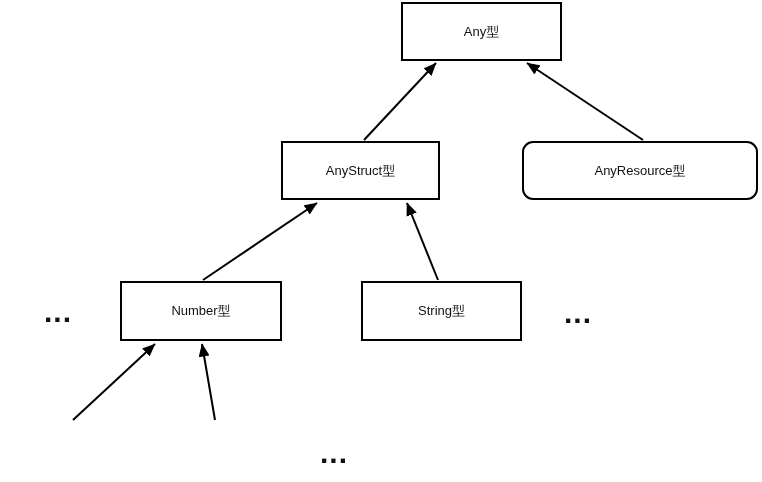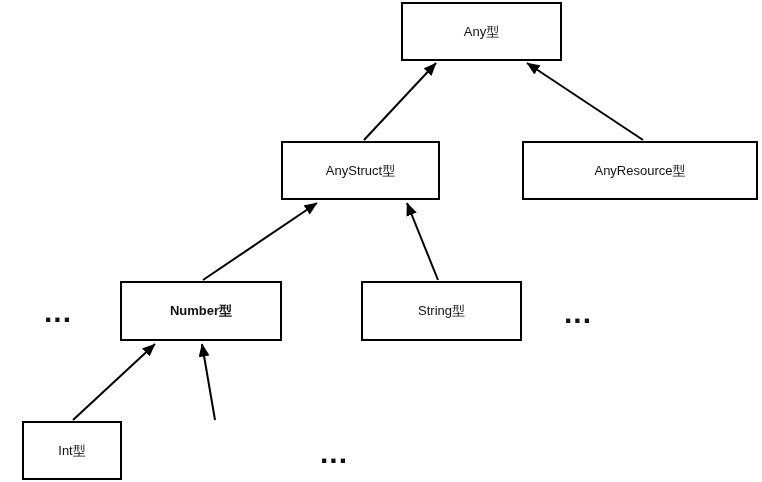--- a/index.html
+++ b/index.html
@@ -29,22 +29,22 @@
     background: #ffffff;
     display: flex;
     align-items: center;
     justify-content: center;
     font-size: 13px;
     color: #111111;
     white-space: nowrap;
   }
   .node-any        { left: 401px; top: 2px;   width: 161px; height: 59px; }
   .node-anystruct  { left: 281px; top: 141px; width: 159px; height: 59px; }
-  .node-anyresource{ left: 522px; top: 141px; width: 236px; height: 59px; }
-  .node-number     { left: 120px; top: 281px; width: 162px; height: 60px; font-weight: bold; }
+  .node-anyresource{ left: 522px; top: 141px; width: 236px; height: 59px; border-radius: 11px; }
+  .node-number     { left: 120px; top: 281px; width: 162px; height: 60px; }
   .node-string     { left: 361px; top: 281px; width: 161px; height: 60px; text-align: center; }
   .node-int        { left: 22px;  top: 421px; width: 100px; height: 59px; }
   .node-uint32     { left: 150px; top: 421px; width: 132px; height: 59px; }
   .ellipsis {
     position: absolute;
     font-size: 30px;
     font-weight: bold;
     color: #111111;
     line-height: 30px;
     letter-spacing: 1px;
@@ -85,23 +85,20 @@
   </div>
 
   <div class="node node-number">
     <span>Number型</span>
   </div>
 
   <div class="node node-string">
     <span>String型</span>
   </div>
 
-  <div class="node node-int">
-    <span>Int型</span>
-  </div>
 
 
   <div class="ellipsis ellipsis-left">...</div>
 
   <div class="ellipsis ellipsis-right">...</div>
 
   <div class="ellipsis ellipsis-bottom">...</div>
 
 </div>
 

